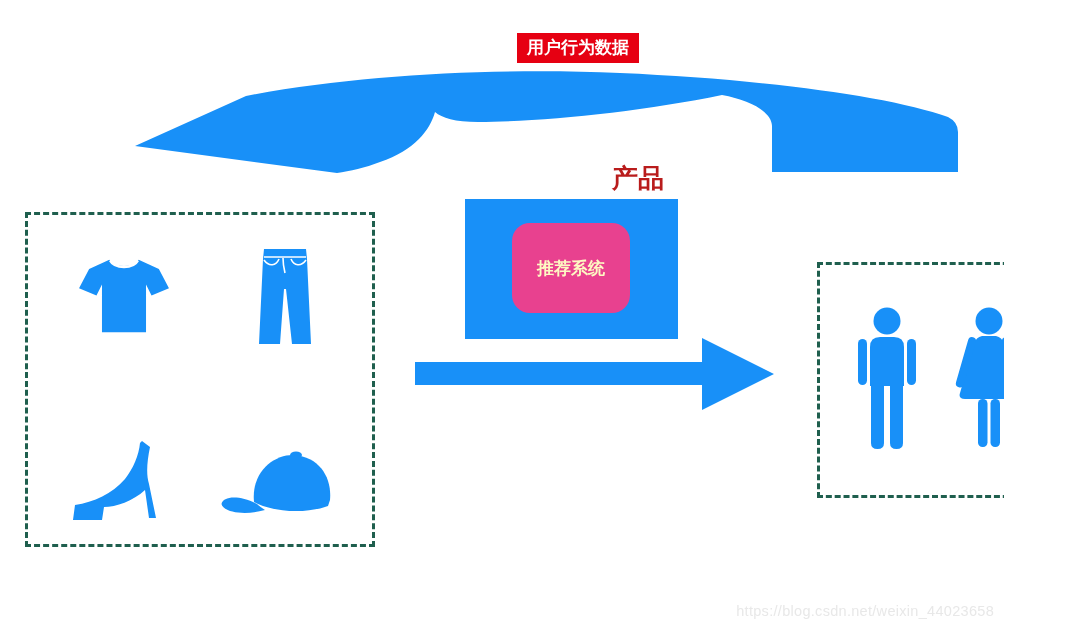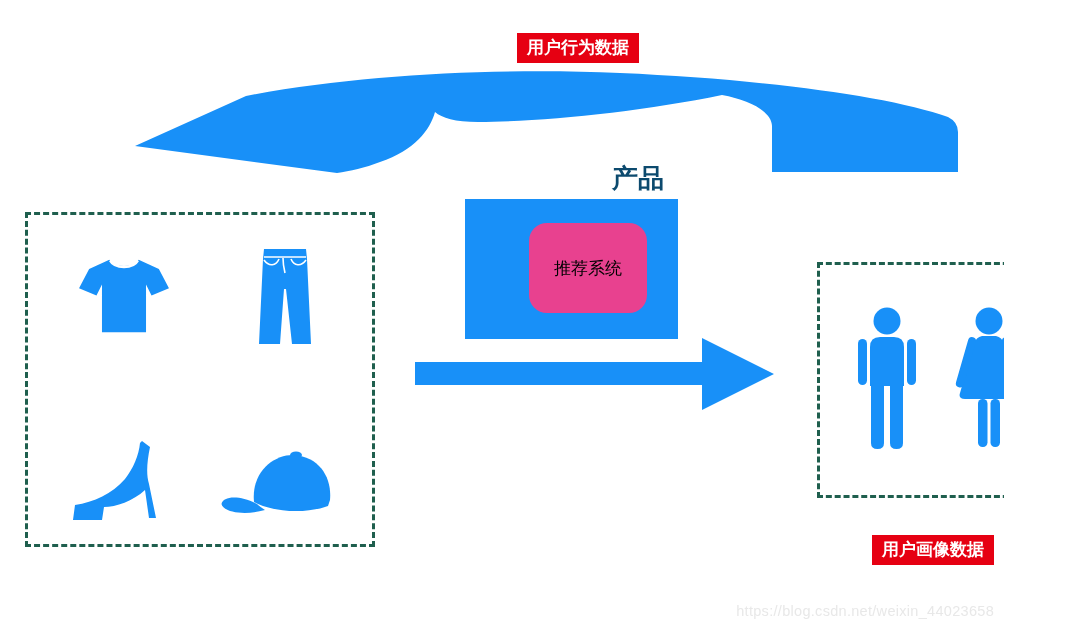--- a/index.html
+++ b/index.html
@@ -42,40 +42,40 @@
   .icon svg { display: block; width: 100%; height: 100%; }
   .icon-tshirt { left: 50px;  top: 42px;  width: 92px;  height: 78px; }
   .icon-jeans  { left: 226px; top: 32px;  width: 62px;  height: 100px; }
   .icon-heel   { left: 42px;  top: 222px; width: 100px; height: 90px; }
   .icon-cap    { left: 192px; top: 234px; width: 128px; height: 68px; }
   .icon-man    { left: 34px;  top: 42px;  width: 66px;  height: 150px; }
   .icon-woman  { left: 132px; top: 42px;  width: 74px;  height: 150px; }
   .product-title {
     position: absolute;
     left: 612px; top: 163px;
-    color: #0c4a6e;
+    color: #b91c1c;
     font-weight: bold;
     font-size: 26px;
     line-height: 1.2;
     white-space: nowrap;
   }
   .product-rect {
     position: absolute;
     left: 465px; top: 199px;
     width: 213px; height: 140px;
     background: #1890f8;
   }
   .recommender-pill {
     position: absolute;
-    left: 64px; top: 24px;
+    left: 47px; top: 24px;
     width: 118px; height: 90px;
     background: #e8418f;
     border-radius: 18px;
-    color: #000000;
-    font-weight: normal;
+    color: #fef9c3;
+    font-weight: bold;
     font-size: 17px;
     display: flex;
     align-items: center;
     justify-content: center;
     white-space: nowrap;
   }
   .watermark {
     position: absolute;
     right: 10px; bottom: 8px;
     color: #e8e8e8;
@@ -168,17 +168,16 @@
           <path d="M30 29 Q24 30 22 37 L8 86 Q6 92 13 92 L61 92 Q68 92 66 86 L52 37 Q50 30 44 29 Z"></path>
           <rect x="16" y="30" width="8" height="52" rx="4" transform="rotate(16 20 34)"></rect>
           <rect x="50" y="30" width="8" height="52" rx="4" transform="rotate(-16 54 34)"></rect>
           <rect x="26" y="92" width="9.5" height="48" rx="4.5"></rect>
           <rect x="38.5" y="92" width="9.5" height="48" rx="4.5"></rect>
         </g>
       </svg>
     </span>
   </div>
 
-  <div class="red-label label-br">用户画像数据</div>
 
   <div class="watermark">https://blog.csdn.net/weixin_44023658</div>
 
 </div>
 
 </body></html>

